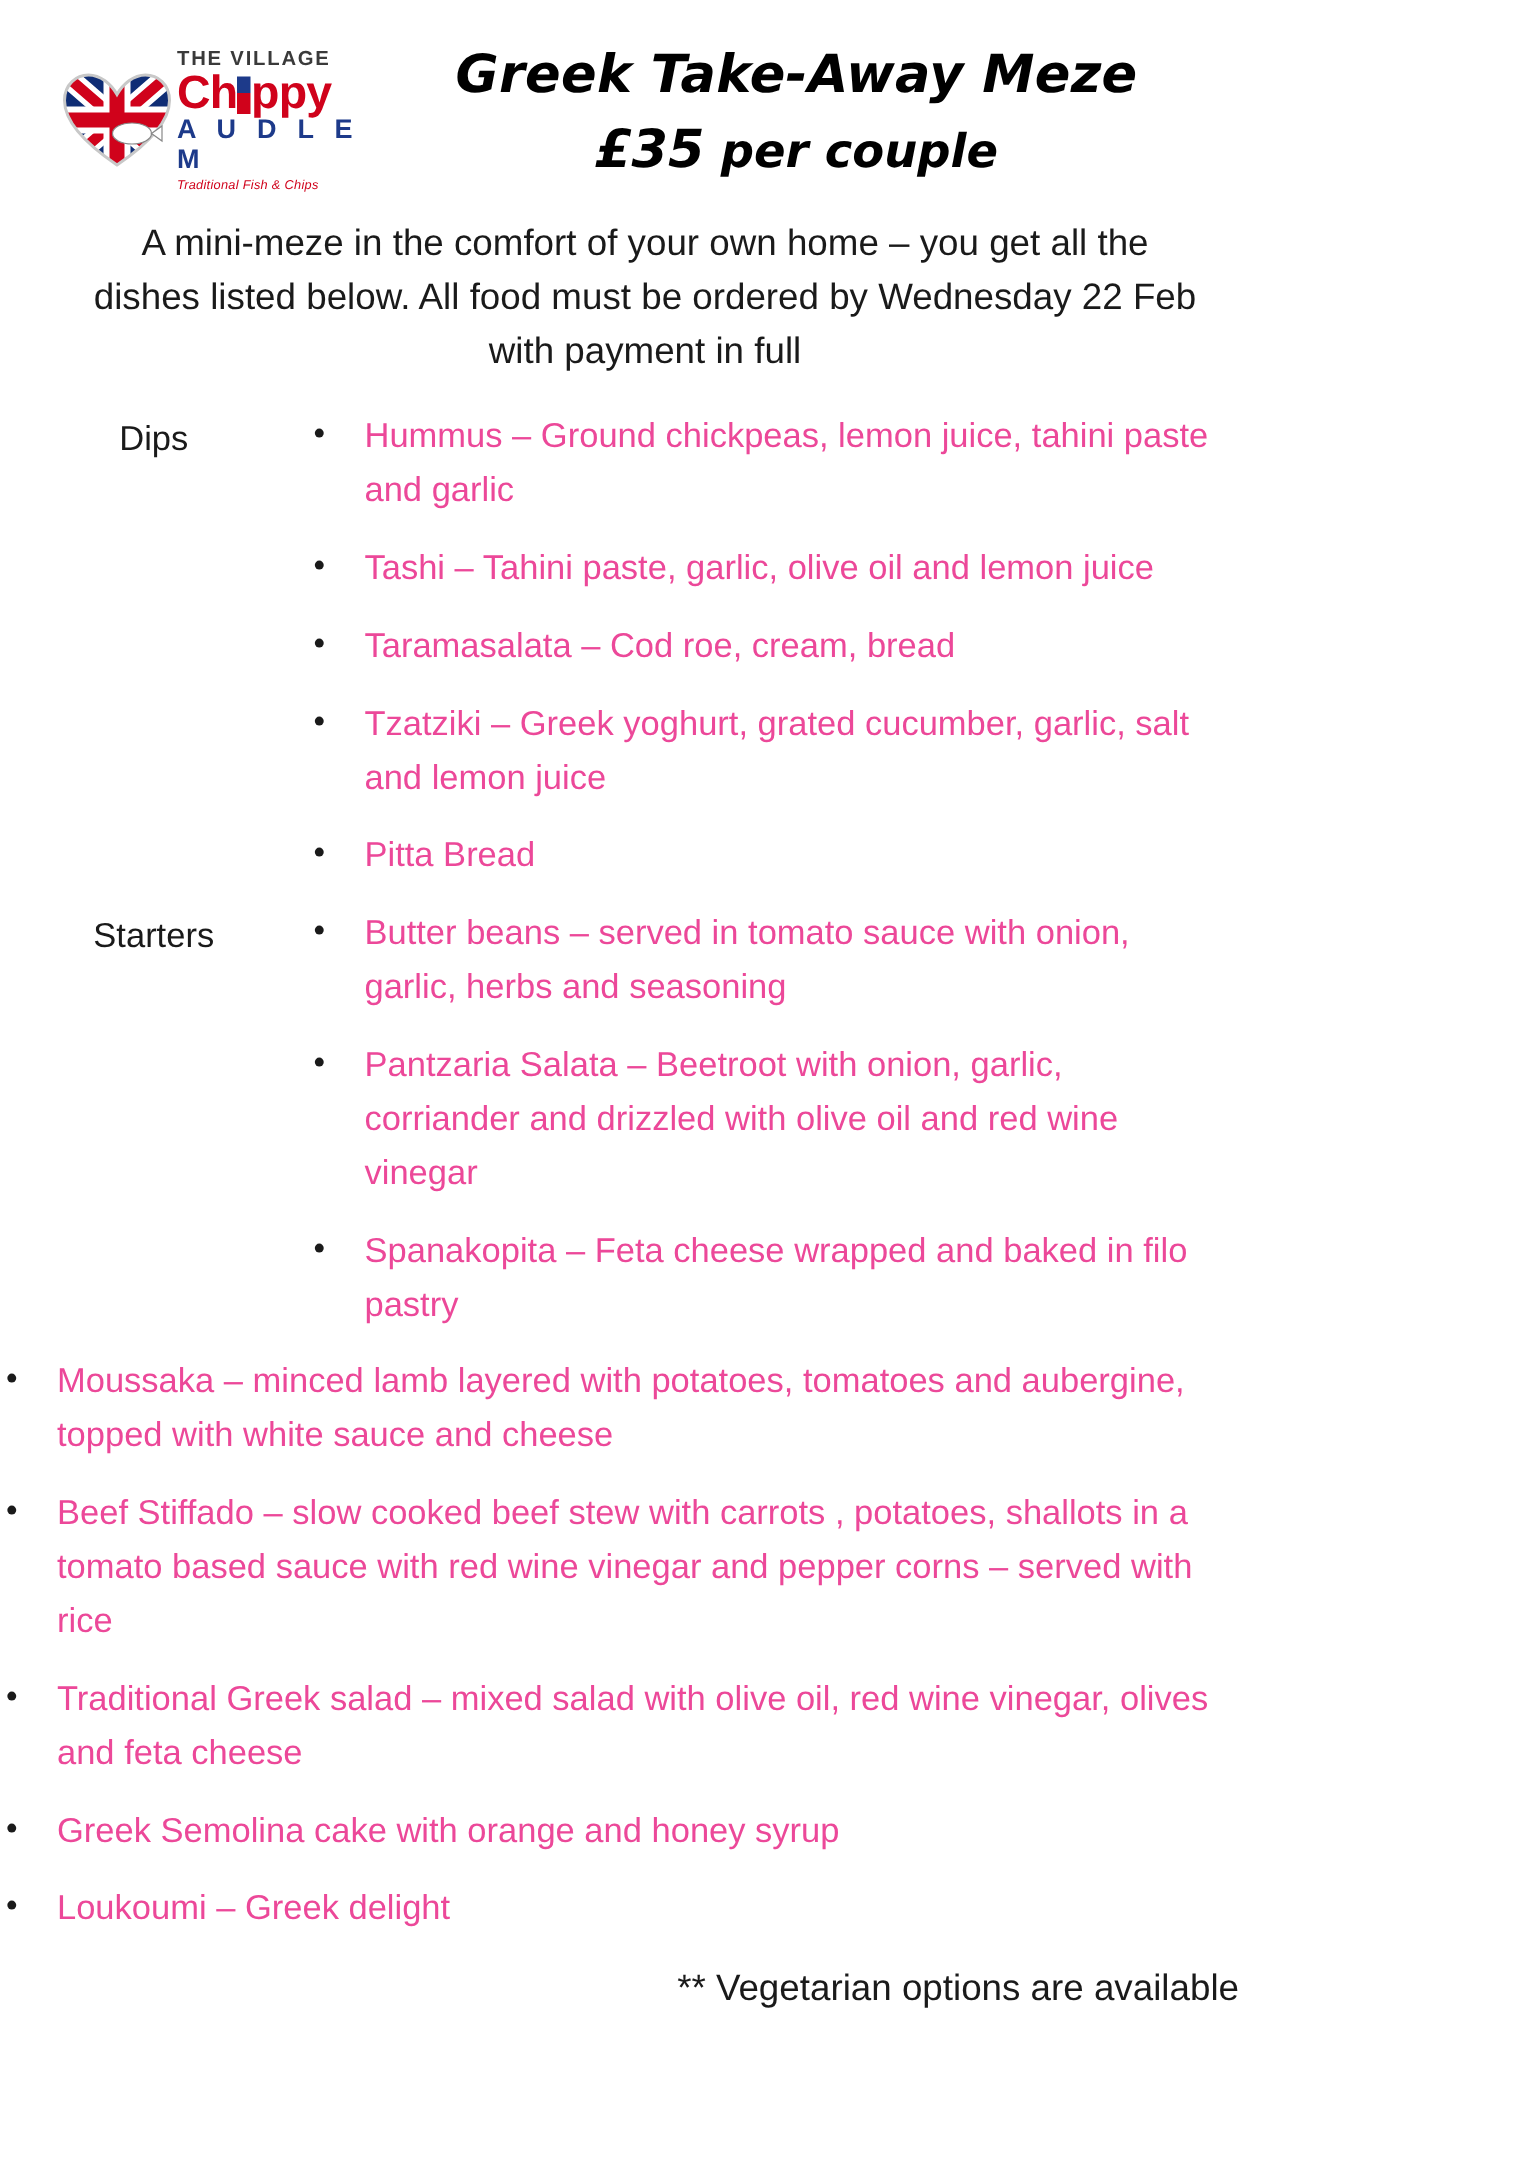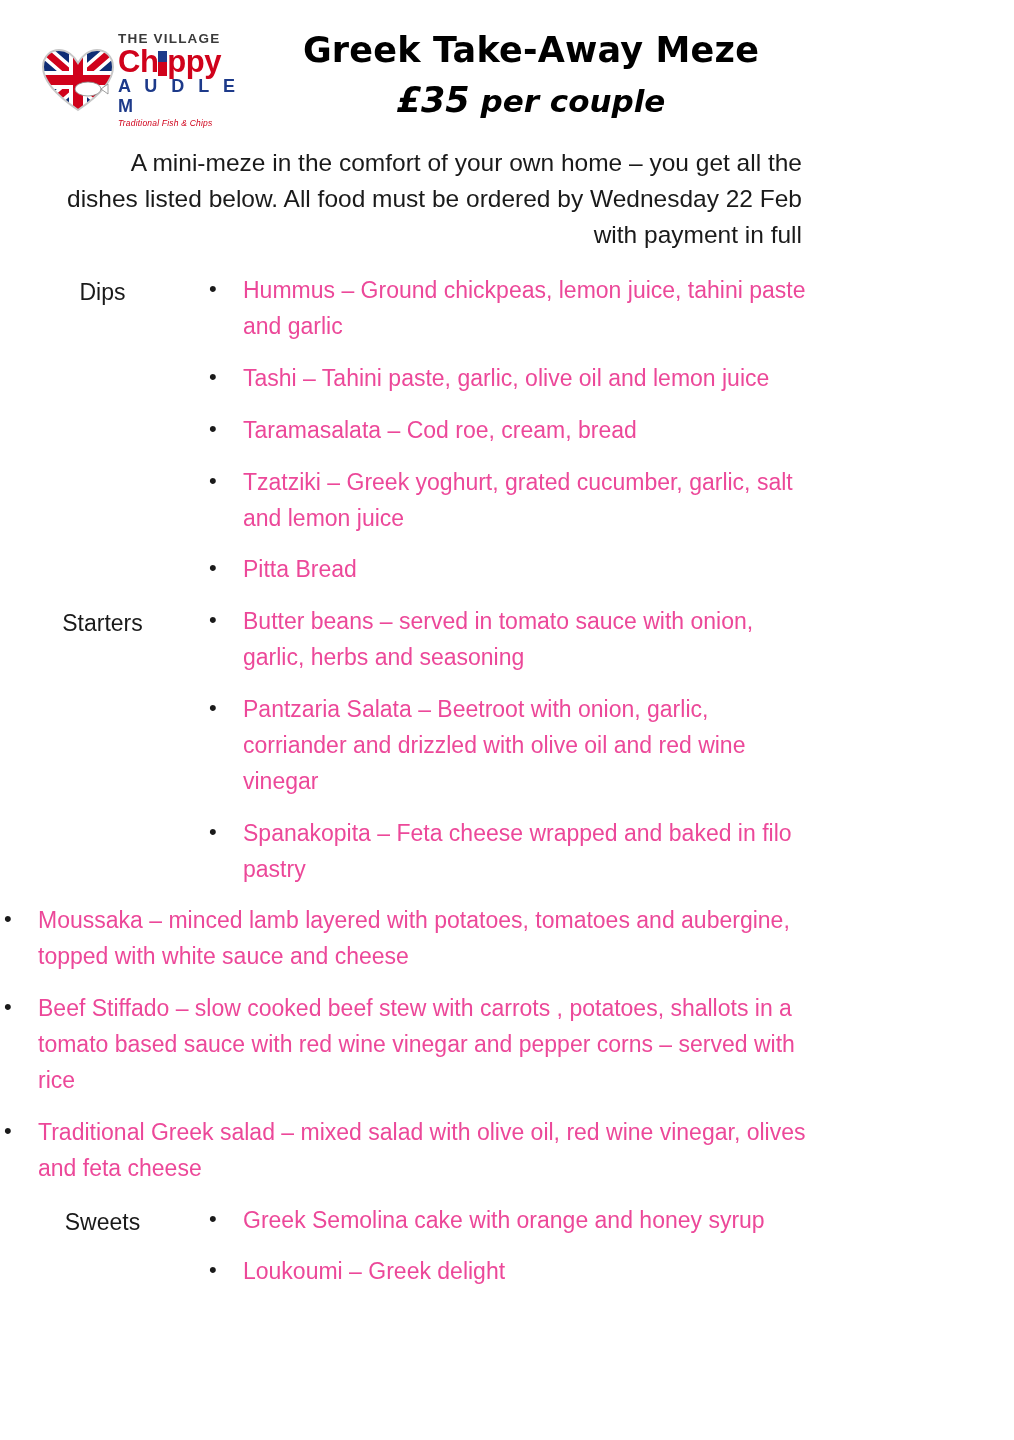--- a/index.html
+++ b/index.html
@@ -91,41 +91,42 @@
   }
 
   .titles {
     flex: 1 1 auto;
     text-align: center;
     padding-right: 30px;
   }
   .title-line {
     font-family: "DejaVu Sans", sans-serif;
     font-weight: bold;
+    font-style: italic;
     font-size: 35px;
     line-height: 1.38;
     color: #000;
     letter-spacing: 0.2px;
   }
   .title-price {
     font-family: "DejaVu Sans", sans-serif;
     font-weight: bold;
     font-style: italic;
     font-size: 35px;
     line-height: 1.5;
     color: #000;
   }
   .title-price .small {
     font-size: 31px;
     font-weight: bold;
   }
 
   
   .intro {
-    text-align: right;
+    text-align: center;
     font-size: 24.5px;
     line-height: 1.47;
     color: #1a1a1a;
     margin: 18px 58px 0 58px;
     font-family: "Liberation Sans", sans-serif;
   }
 
   
   .menu {
     margin-top: 20px;
@@ -282,29 +283,29 @@
           <div class="item-text">Beef Stiffado – slow cooked beef stew with carrots , potatoes, shallots in a tomato based sauce with red wine vinegar and pepper corns – served  with rice</div>
         </div>
         <div class="item">
           <div class="bullet">•</div>
           <div class="item-text">Traditional Greek salad – mixed salad with olive oil, red wine vinegar, olives and feta cheese</div>
         </div>
       </div>
     </div>
 
     <div class="section">
-      <div class="section-label">Sweets</div>
       <div class="items">
         <div class="item">
           <div class="bullet">•</div>
           <div class="item-text">Greek  Semolina cake with orange and honey syrup</div>
         </div>
         <div class="item">
           <div class="bullet">•</div>
           <div class="item-text">Loukoumi – Greek  delight</div>
         </div>
       </div>
     </div>
 
   </div>
 
+  <div class="footnote">** Vegetarian options are available</div>
 
 </div>
 
 </body></html>

